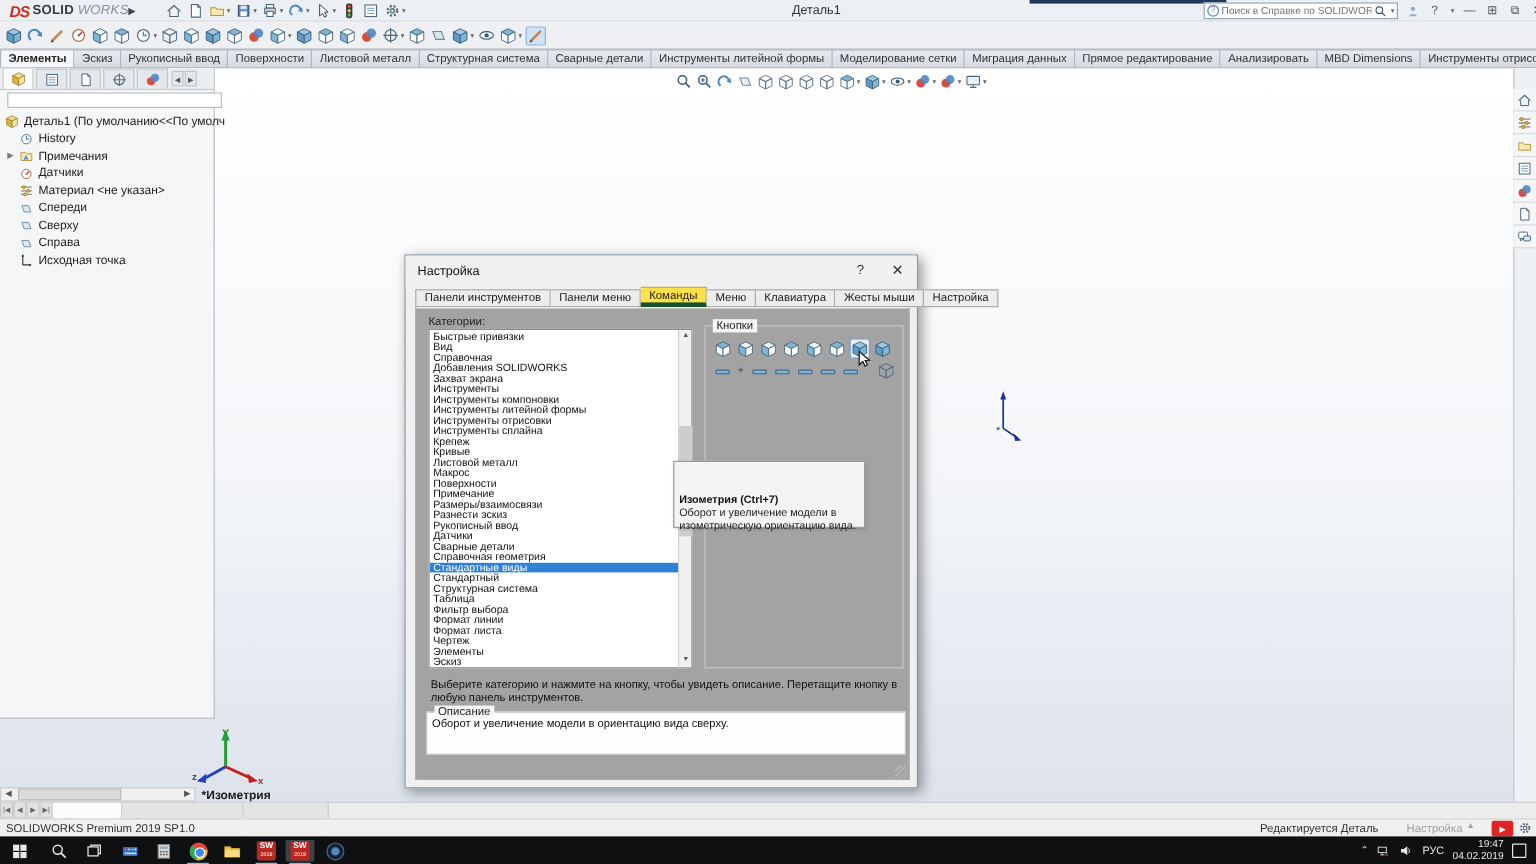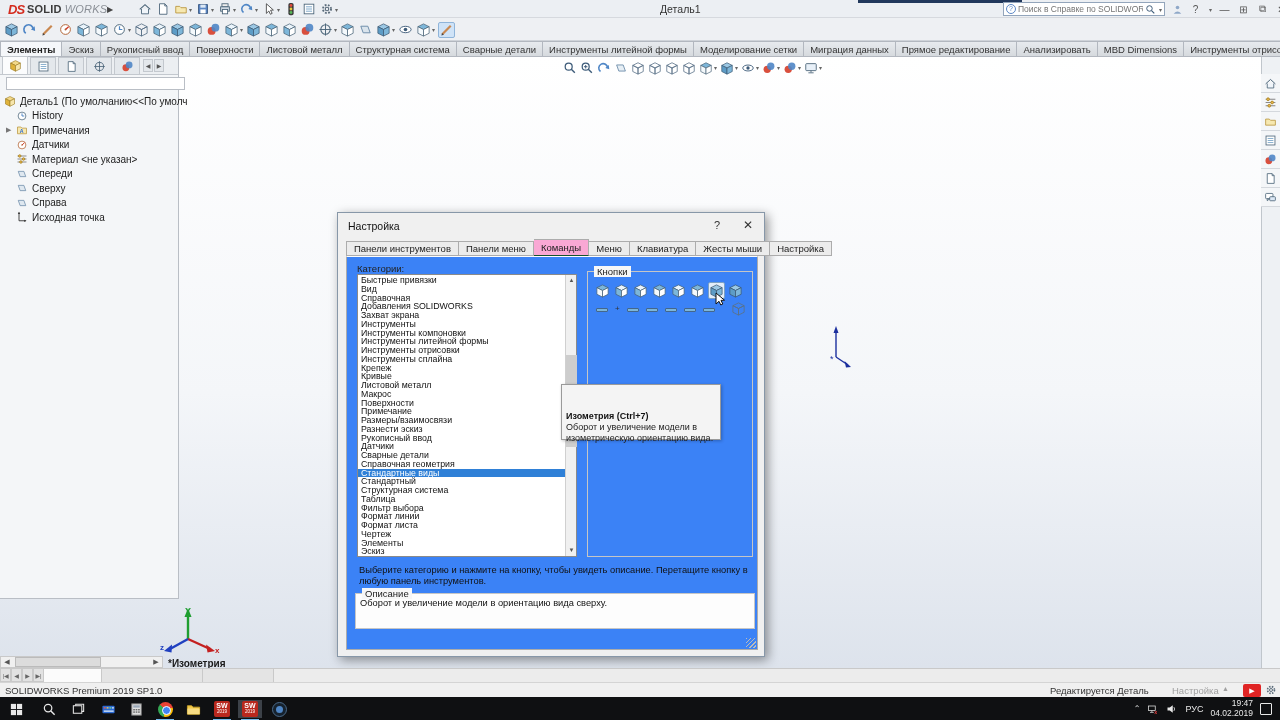--- a/index.html
+++ b/index.html
@@ -100,22 +100,22 @@
   #dialog { position:absolute; left:337px; top:212px; width:428px; height:445px; background:#f0f0f0;
             border:1px solid #8797a8; box-shadow:3px 3px 10px rgba(0,0,0,.4); }
   #dlg-title { position:absolute; left:0; top:0; width:100%; height:26px; background:#f0f0f0; }
   #dlg-title .t { position:absolute; left:10px; top:7px; font-size:10.5px; color:#111; }
   #dlg-help { position:absolute; left:372px; top:6px; width:14px; text-align:center; color:#333; font-size:11px; }
   #dlg-close { position:absolute; left:402px; top:5px; width:16px; text-align:center; color:#333; font-size:12px; }
   #dlg-tabs { position:absolute; left:8px; top:28px; display:flex; }
   .dtab { height:15px; padding:0 7px; font-size:9.5px; color:#222; background:#ececec; border:1px solid #acacac;
           border-left:none; display:flex; align-items:center; white-space:nowrap; }
   .dtab:first-child { border-left:1px solid #acacac; }
-  .dtab.sel { background:#f9a8d4; height:17px; margin-top:-2px; border-bottom:1px solid #14532d; font-weight:normal; }
-  #dlg-body { position:absolute; left:8px; top:43px; width:412px; height:394px; background:#3b82f6;
+  .dtab.sel { background:#fde047; height:17px; margin-top:-2px; border-bottom:4px solid #14532d; font-weight:normal; }
+  #dlg-body { position:absolute; left:8px; top:43px; width:412px; height:394px; background:#a3a3a3;
               border:1px solid #acacac; border-top:1px solid #fdfdfd; }
   
   #cat-label { position:absolute; left:10px; top:6px; font-size:9.5px; }
   #cat-list { position:absolute; left:10px; top:17px; width:220px; height:283px; background:#fff;
               border:1px solid #8a8a8a; overflow:hidden; padding-left:3px; padding-top:1px; }
   .cat { height:8.75px; line-height:8.9px; font-size:8.8px; white-space:nowrap; color:#111; }
   .cat.sel { background:#2f80d7; color:#fff; margin-left:-3px; padding-left:3px; }
   #cat-scroll { position:absolute; left:218px; top:18px; width:11px; height:281px; background:#f0f0f0;
                 border-left:1px solid #d0d0d0; }
   #cat-scroll .sarr { width:11px; height:11px; font-size:6px; color:#555; text-align:center; line-height:11px; }

